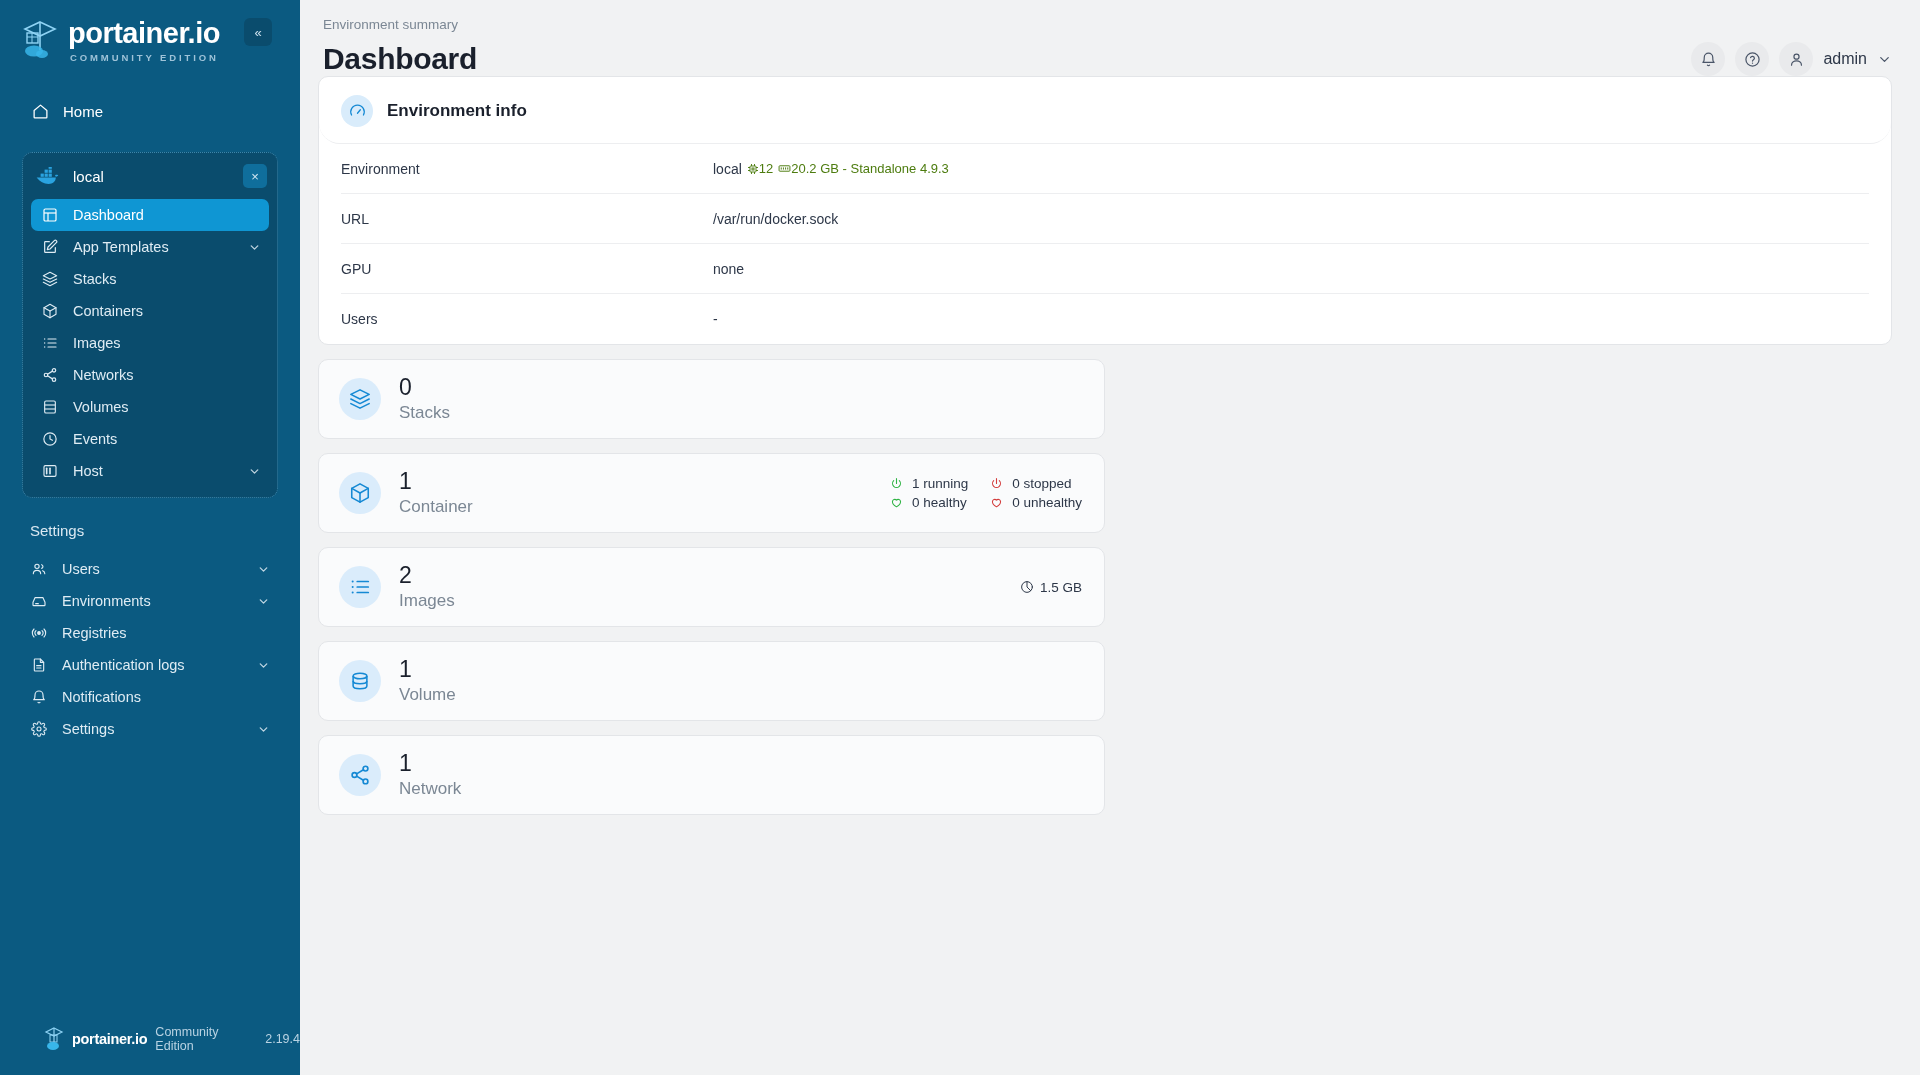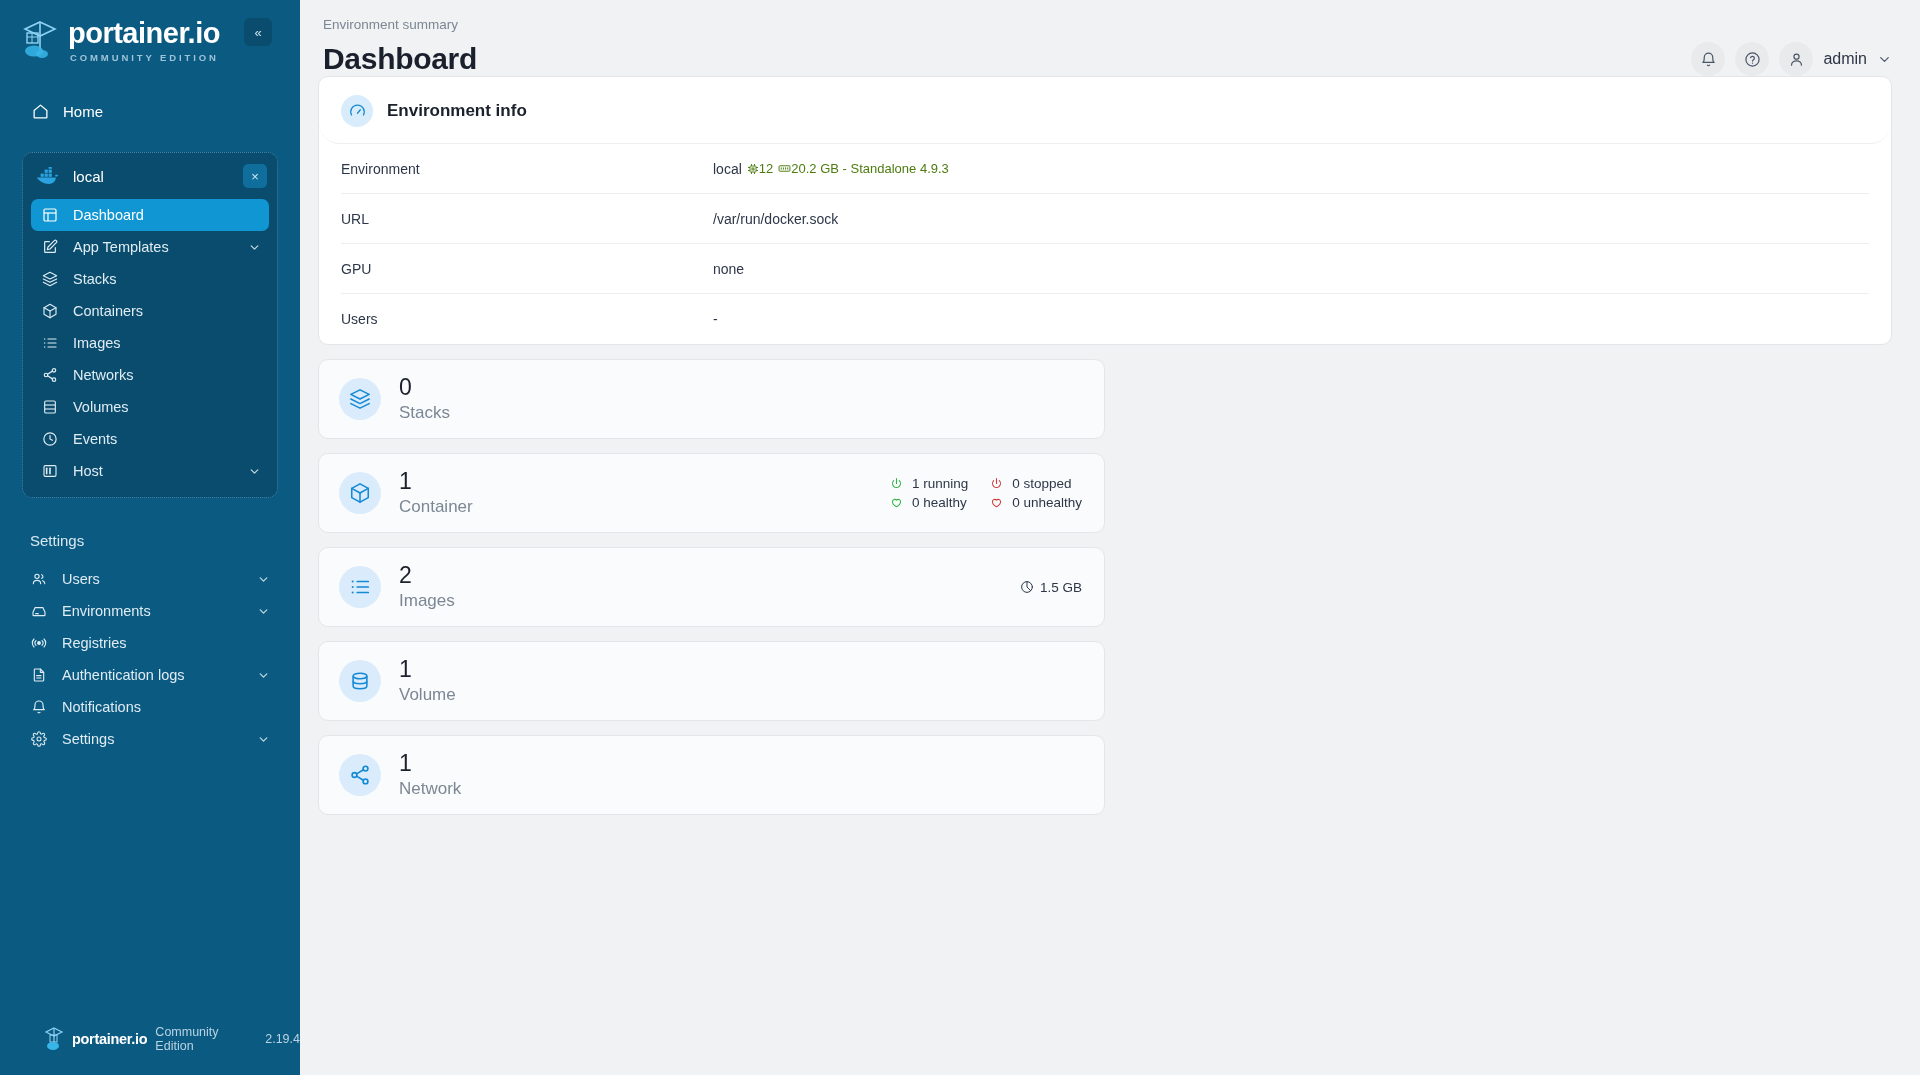--- a/index.html
+++ b/index.html
@@ -73,21 +73,21 @@
     display: flex; align-items: center;
     height: 32px; margin: 0 8px; padding: 0 8px 0 10px;
     color: #dfecf4; font-size: 14.5px;
     border-radius: 7px; cursor: pointer; position: relative;
   }
   .nav-item .ico { width: 18px; flex: 0 0 18px; display:flex; align-items:center; justify-content:center; }
   .nav-item .lbl { margin-left: 14px; }
   .nav-item .chev { margin-left: auto; opacity: .85; display:flex; }
   .nav-item.active { background: #0f96d3; color: #ffffff; }
 
-  .settings-group { margin-top: 34px; }
+  .settings-group { margin-top: 24px; }
   .settings-head {
     color: #dbe9f2; font-size: 15px;
     padding-left: 30px; margin-bottom: 14px;
   }
   .settings-group .nav-item { margin: 0 22px; padding-left: 8px; height: 32px; }
 
   .side-footer {
     margin-top: auto;
     display: flex; align-items: center; gap: 8px;
     padding: 0 0 22px 44px;

